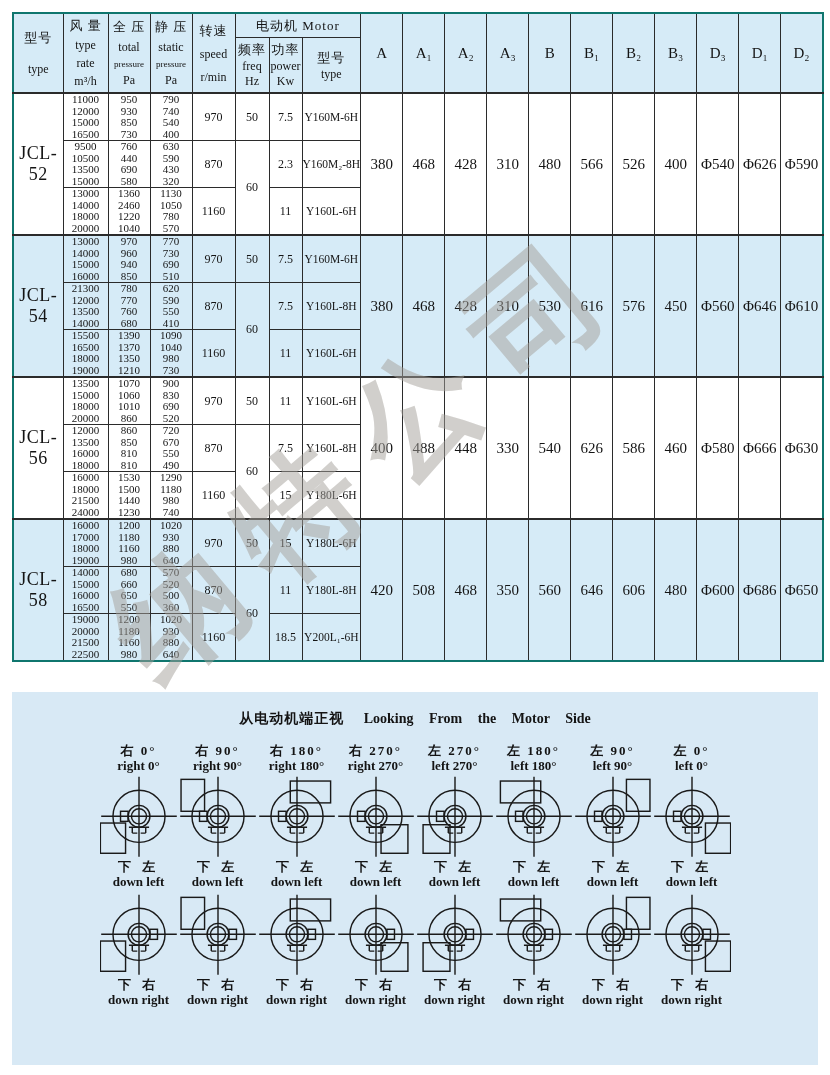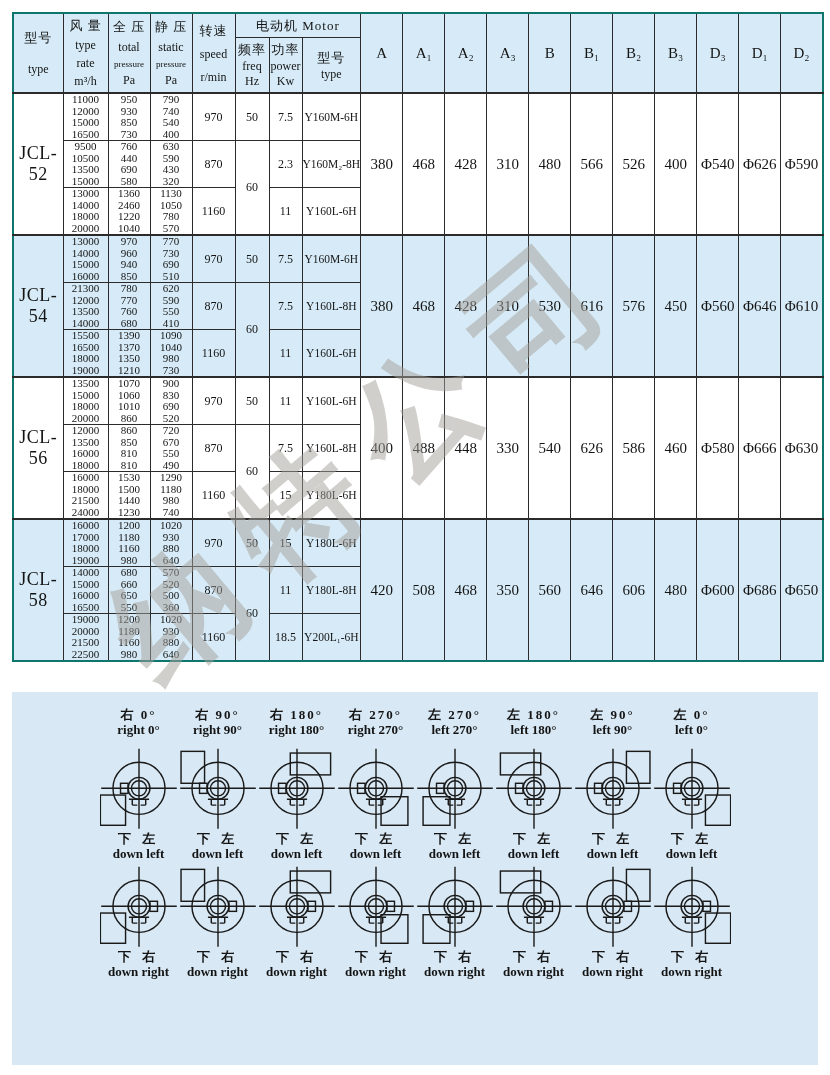--- a/index.html
+++ b/index.html
@@ -53,21 +53,21 @@
   .panel{
     position:absolute;left:12px;top:692px;width:806px;height:373px;
     background:#d8e9f5;
   }
   .panel-title{text-align:center;margin-top:18px;font-size:14px;}
   .panel-title .t-zh{letter-spacing:1px;font-weight:bold;}
   .panel-title .t-en{margin-left:16px;word-spacing:12px;font-weight:bold;}
   .fan-grid{display:grid;grid-template-columns:repeat(8,79px);justify-content:center;margin-top:14px;}
   .fan-col{display:flex;flex-direction:column;align-items:center;}
   .ang-zh{font-size:13px;font-weight:bold;letter-spacing:2px;height:16px;}
-  .ang-en{font-size:13px;font-weight:bold;margin-bottom:10px;height:16px;}
+  .ang-en{font-size:13px;font-weight:bold;margin-bottom:2px;height:16px;}
   .lbl-zh{font-size:13px;font-weight:bold;letter-spacing:4px;margin-top:-2px;height:16px;}
   .lbl-en{font-size:13px;font-weight:bold;height:16px;margin-bottom:4px;}
   .fan-svg-wrap{line-height:0;}
 </style>
 </head>
 <body>
 
 <div class="page">
   <div class="table-wrap">
     <table id="spec-table" class="spec">
@@ -500,20 +500,24 @@
             <td class="power">18.5</td>
             <td class="motor">Y200L₁-6H</td>
           </tr>
         </tbody>
       </table>
   </div>
 
   <div class="watermark">纳特公司</div>
 
   <div class="panel">
+    <div class="panel-title">
+      <span class="t-zh">从电动机端正视</span>
+      <span class="t-en">Looking From the Motor Side</span>
+    </div>
     <div id="fan-grid" class="fan-grid">
         <div class="fan-col">
           <div class="ang-zh">右 0°</div>
           <div class="ang-en">right 0°</div>
           <div class="fan-svg-wrap"><svg width="78" height="84" viewBox="-46 -50 92 100">
               <g fill="none" stroke="#1a1a1a" stroke-width="1.7">
                 <rect x="-46" y="6" width="30" height="36"></rect>
                 <circle cx="0" cy="-2" r="31"></circle>
                 <line x1="-45" y1="-2" x2="45" y2="-2"></line>
                 <line x1="0" y1="-49" x2="0" y2="46"></line>

